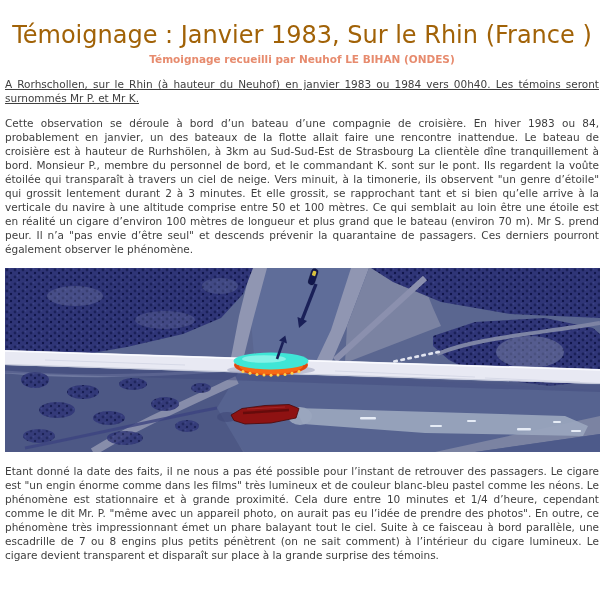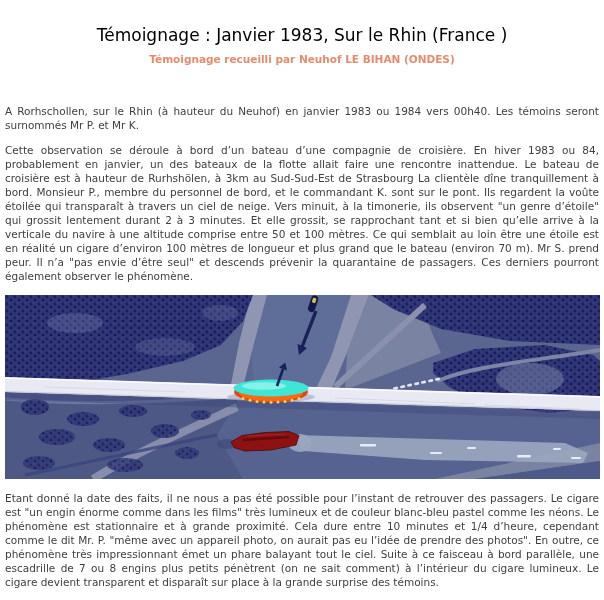--- a/index.html
+++ b/index.html
@@ -12,41 +12,42 @@
     height: 600px;
     overflow: hidden;
     font-family: "DejaVu Sans", sans-serif;
   }
   .page {
     padding: 0 5px;
   }
   .title {
     margin: 24px 0 0 0;
     text-align: center;
-    font-size: 17px;
+    font-size: 24px;
     line-height: 22px;
     font-weight: 500;
-    color: #000000;
+    color: #a16207;
   }
   .subtitle {
     margin: 7px 0 0 0;
     text-align: center;
     font-size: 10.5px;
     font-weight: bold;
     color: #e78b6e;
   }
   p.body-text {
     margin: 11px 0 0 0;
     font-size: 10.5px;
     line-height: 14px;
     text-align: justify;
     color: #3e3e3e;
   }
   p.body-text.first {
-    margin-top: 39px;
+    margin-top: 12px;
+    text-decoration: underline;
   }
   .figure {
     margin: 12px 0;
     width: 595px;
     height: 184px;
     overflow: hidden;
   }
   .figure svg { display: block; }
 </style>
 </head>

